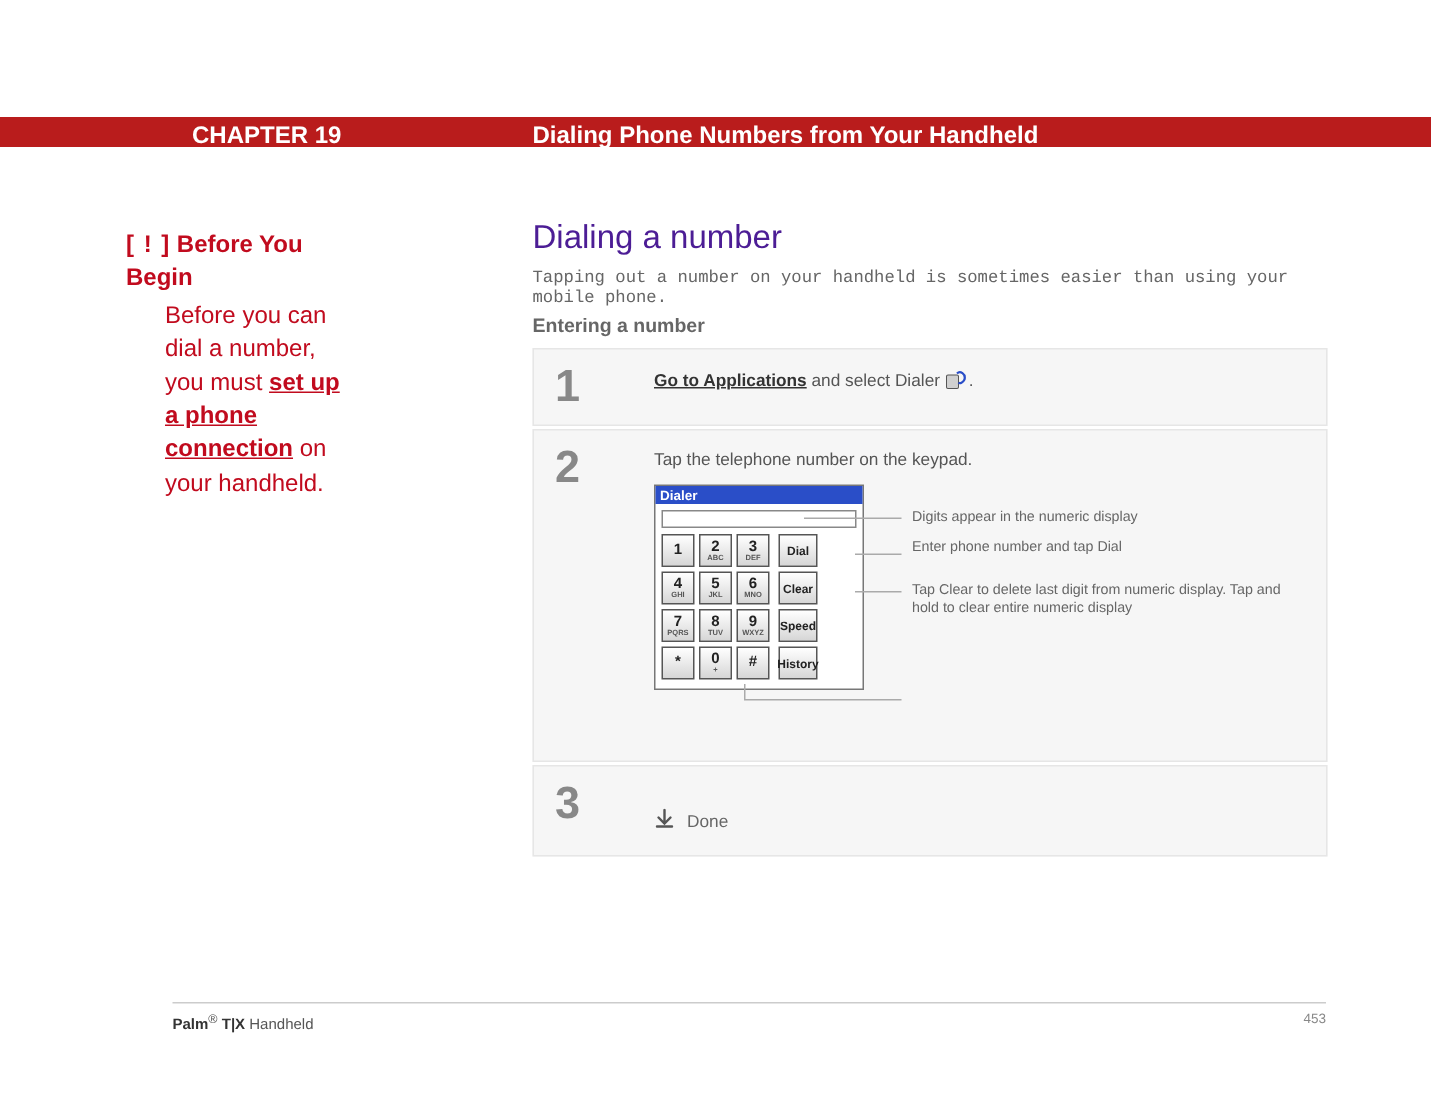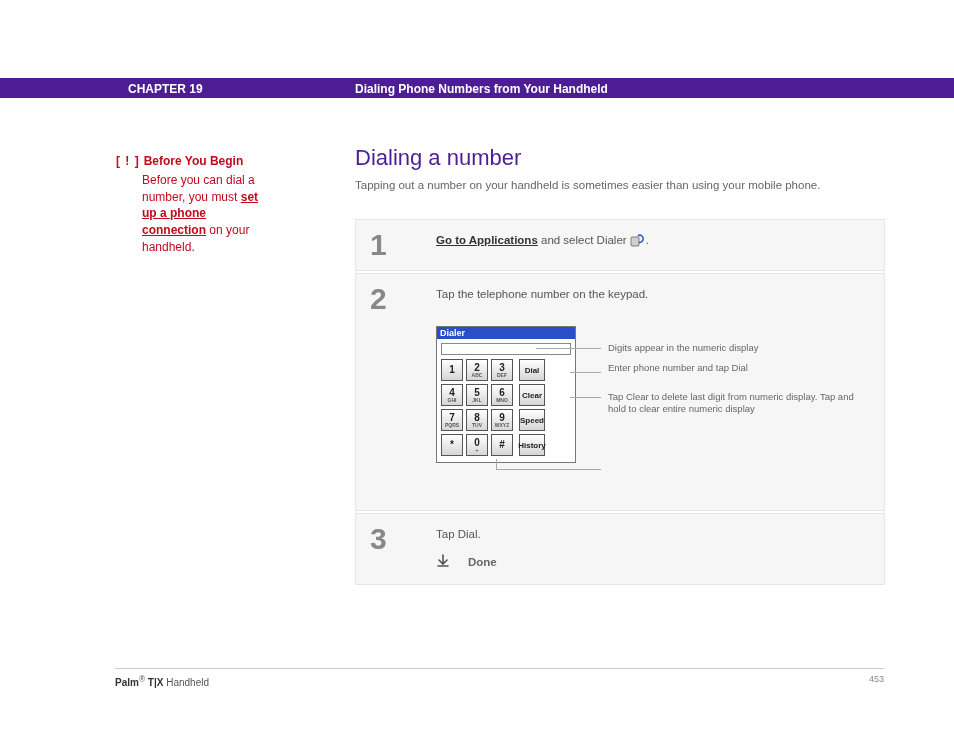--- a/index.html
+++ b/index.html
@@ -11,33 +11,33 @@
     height: 738px;
     background: #fff;
     position: relative;
   }
   .header-bar {
     position: absolute;
     top: 78px;
     left: 0;
     right: 0;
     height: 20px;
-    background: #4c1d95;
+    background: #b91c1c;
     color: #fff;
-    font-size: 12px;
+    font-size: 16px;
     font-weight: bold;
   }
   .header-bar .chapter { position: absolute; left: 128px; top: 4px; }
   .header-bar .title   { position: absolute; left: 355px; top: 4px; }
   .sidebar {
     position: absolute;
-    left: 116px;
+    left: 84px;
     top: 153px;
     width: 150px;
-    font-size: 12px;
+    font-size: 16px;
     line-height: 1.4;
   }
   .byb-head {
     color: #c10b1e;
     font-weight: bold;
     margin-bottom: 2px;
   }
   .byb-icon {
     display: inline-block;
     color: #c10b1e;
@@ -55,21 +55,21 @@
     left: 355px;
     top: 145px;
     width: 530px;
   }
   h1 {
     font-size: 22px;
     font-weight: normal;
     color: #4c1d95;
     margin-bottom: 8px;
   }
-  .intro { font-size: 11.5px; color: #666; margin-bottom: 28px; }
+  .intro { font-size: 11.5px; color: #666; margin-bottom: 4px; font-family: Liberation Mono, monospace; }
   h2 {
     font-size: 13px;
     font-weight: bold;
     color: #666;
     margin-bottom: 8px;
   }
   .steps { width: 530px; }
   .step {
     display: flex;
     border: 1px solid #e6e6e6;
@@ -95,23 +95,23 @@
     font-weight: bold;
     text-decoration: underline;
   }
   .dialer-icon {
     display: inline-block;
     width: 16px; height: 14px;
     position: relative;
     vertical-align: middle;
   }
   .dialer-icon svg { width:16px; height:14px; }
-  .done-row { margin-top: 14px; display:flex; align-items:center; gap:18px; font-weight:bold; color:#666;}
+  .done-row { margin-top: 14px; display:flex; align-items:center; gap:8px; font-weight:normal; color:#666;}
   .dialer-figure {
-    margin-top: 26px;
+    margin-top: 10px;
     position: relative;
     width: 430px;
     height: 170px;
   }
   .handheld {
     position: absolute;
     left: 0; top: 0;
     width: 140px;
     border: 1px solid #777;
     background: #fff;
@@ -203,20 +203,21 @@
     <span class="byb-icon">[ ! ]</span><span>Before You Begin</span>
   </div>
   <div style="padding-left:26px; color:#c10b1e;">
     <span>Before you can dial a number, you must </span><span class="link">set up a phone connection</span><span> on your handheld.</span>
   </div>
 </div>
 
 <div class="content">
   <h1>Dialing a number</h1>
   <p class="intro">Tapping out a number on your handheld is sometimes easier than using your mobile phone.</p>
+  <h2>Entering a number</h2>
 
   <div class="steps">
 
     <div class="step">
       <div class="num">1</div>
       <div class="body">
         <span class="link2">Go to Applications</span><span> and select Dialer </span><span class="dialer-icon"><svg viewBox="0 0 16 14">
               <rect x="1" y="3" width="8" height="9" rx="1" fill="#d0d0d0" stroke="#555" stroke-width="0.7"></rect>
               <path d="M8 2 C10 0 14 2 13 6 C12 8 10 9 9 8" fill="none" stroke="#2a4ec8" stroke-width="1.5"></path>
             </svg></span>.
@@ -296,21 +297,20 @@
           <div class="callout" style="left:172px; top:65px; width:250px;">Tap Clear to delete last digit from numeric display. Tap and hold to clear entire numeric display</div>
           <div class="lead" style="left:60px; top:133px; width:1px; height:10px; background:#aaa;"></div>
           <div class="lead" style="left:60px; top:143px; width:105px;"></div>
         </div>
       </div>
     </div>
 
     <div class="step">
       <div class="num">3</div>
       <div class="body">
-        <div>Tap Dial.</div>
         <div class="done-row">
           <span><svg width="14" height="14" viewBox="0 0 14 14">
                 <path d="M7 1 L7 9 M3 6 L7 10 L11 6 M2 12 L12 12" stroke="#555" stroke-width="1.6" fill="none" stroke-linecap="round"></path>
               </svg></span>
           <span>Done</span>
         </div>
       </div>
     </div>
 
   </div>

